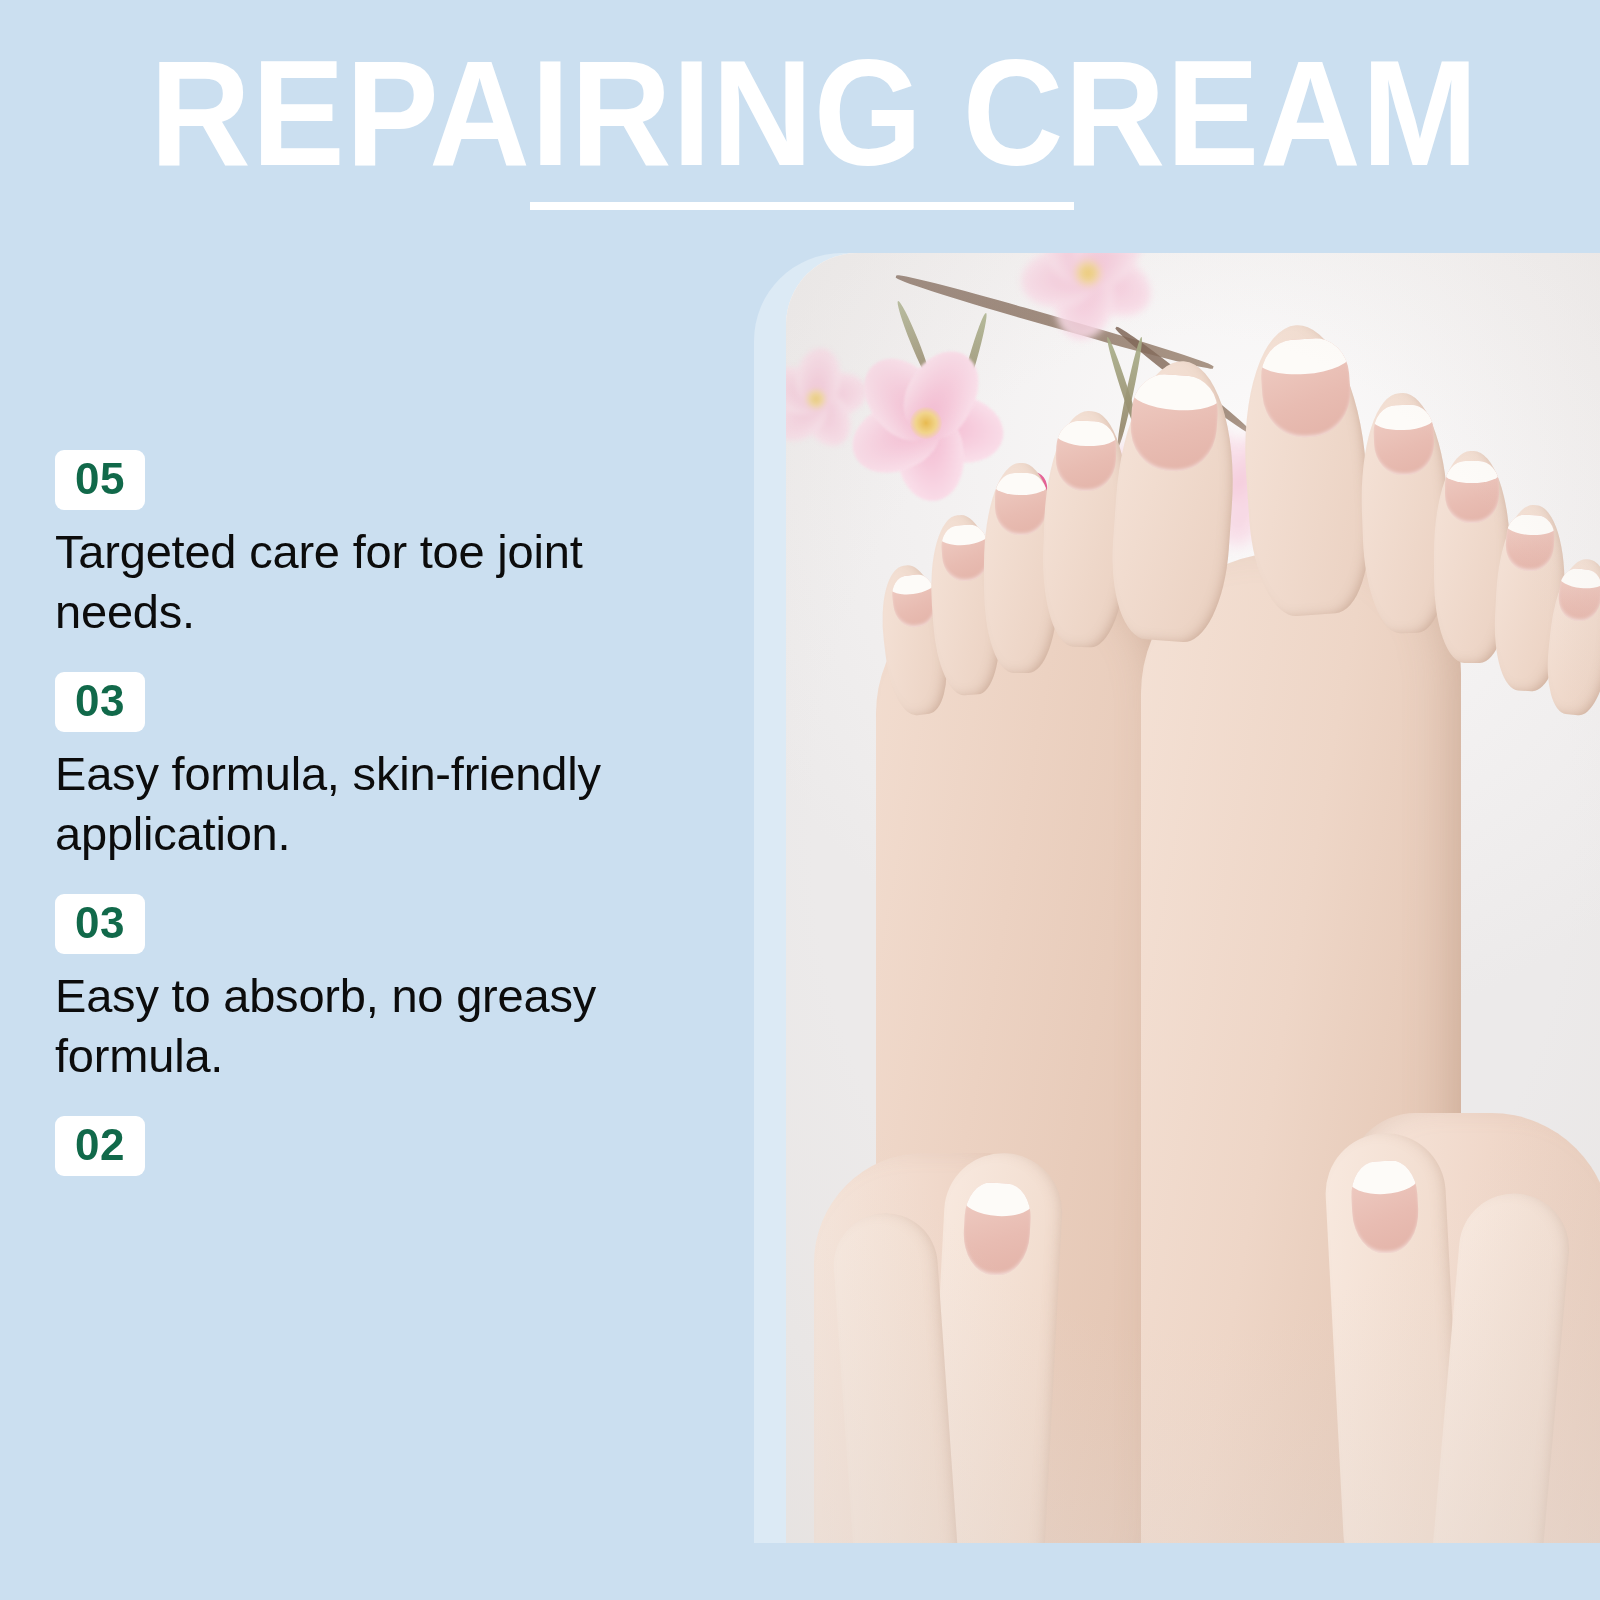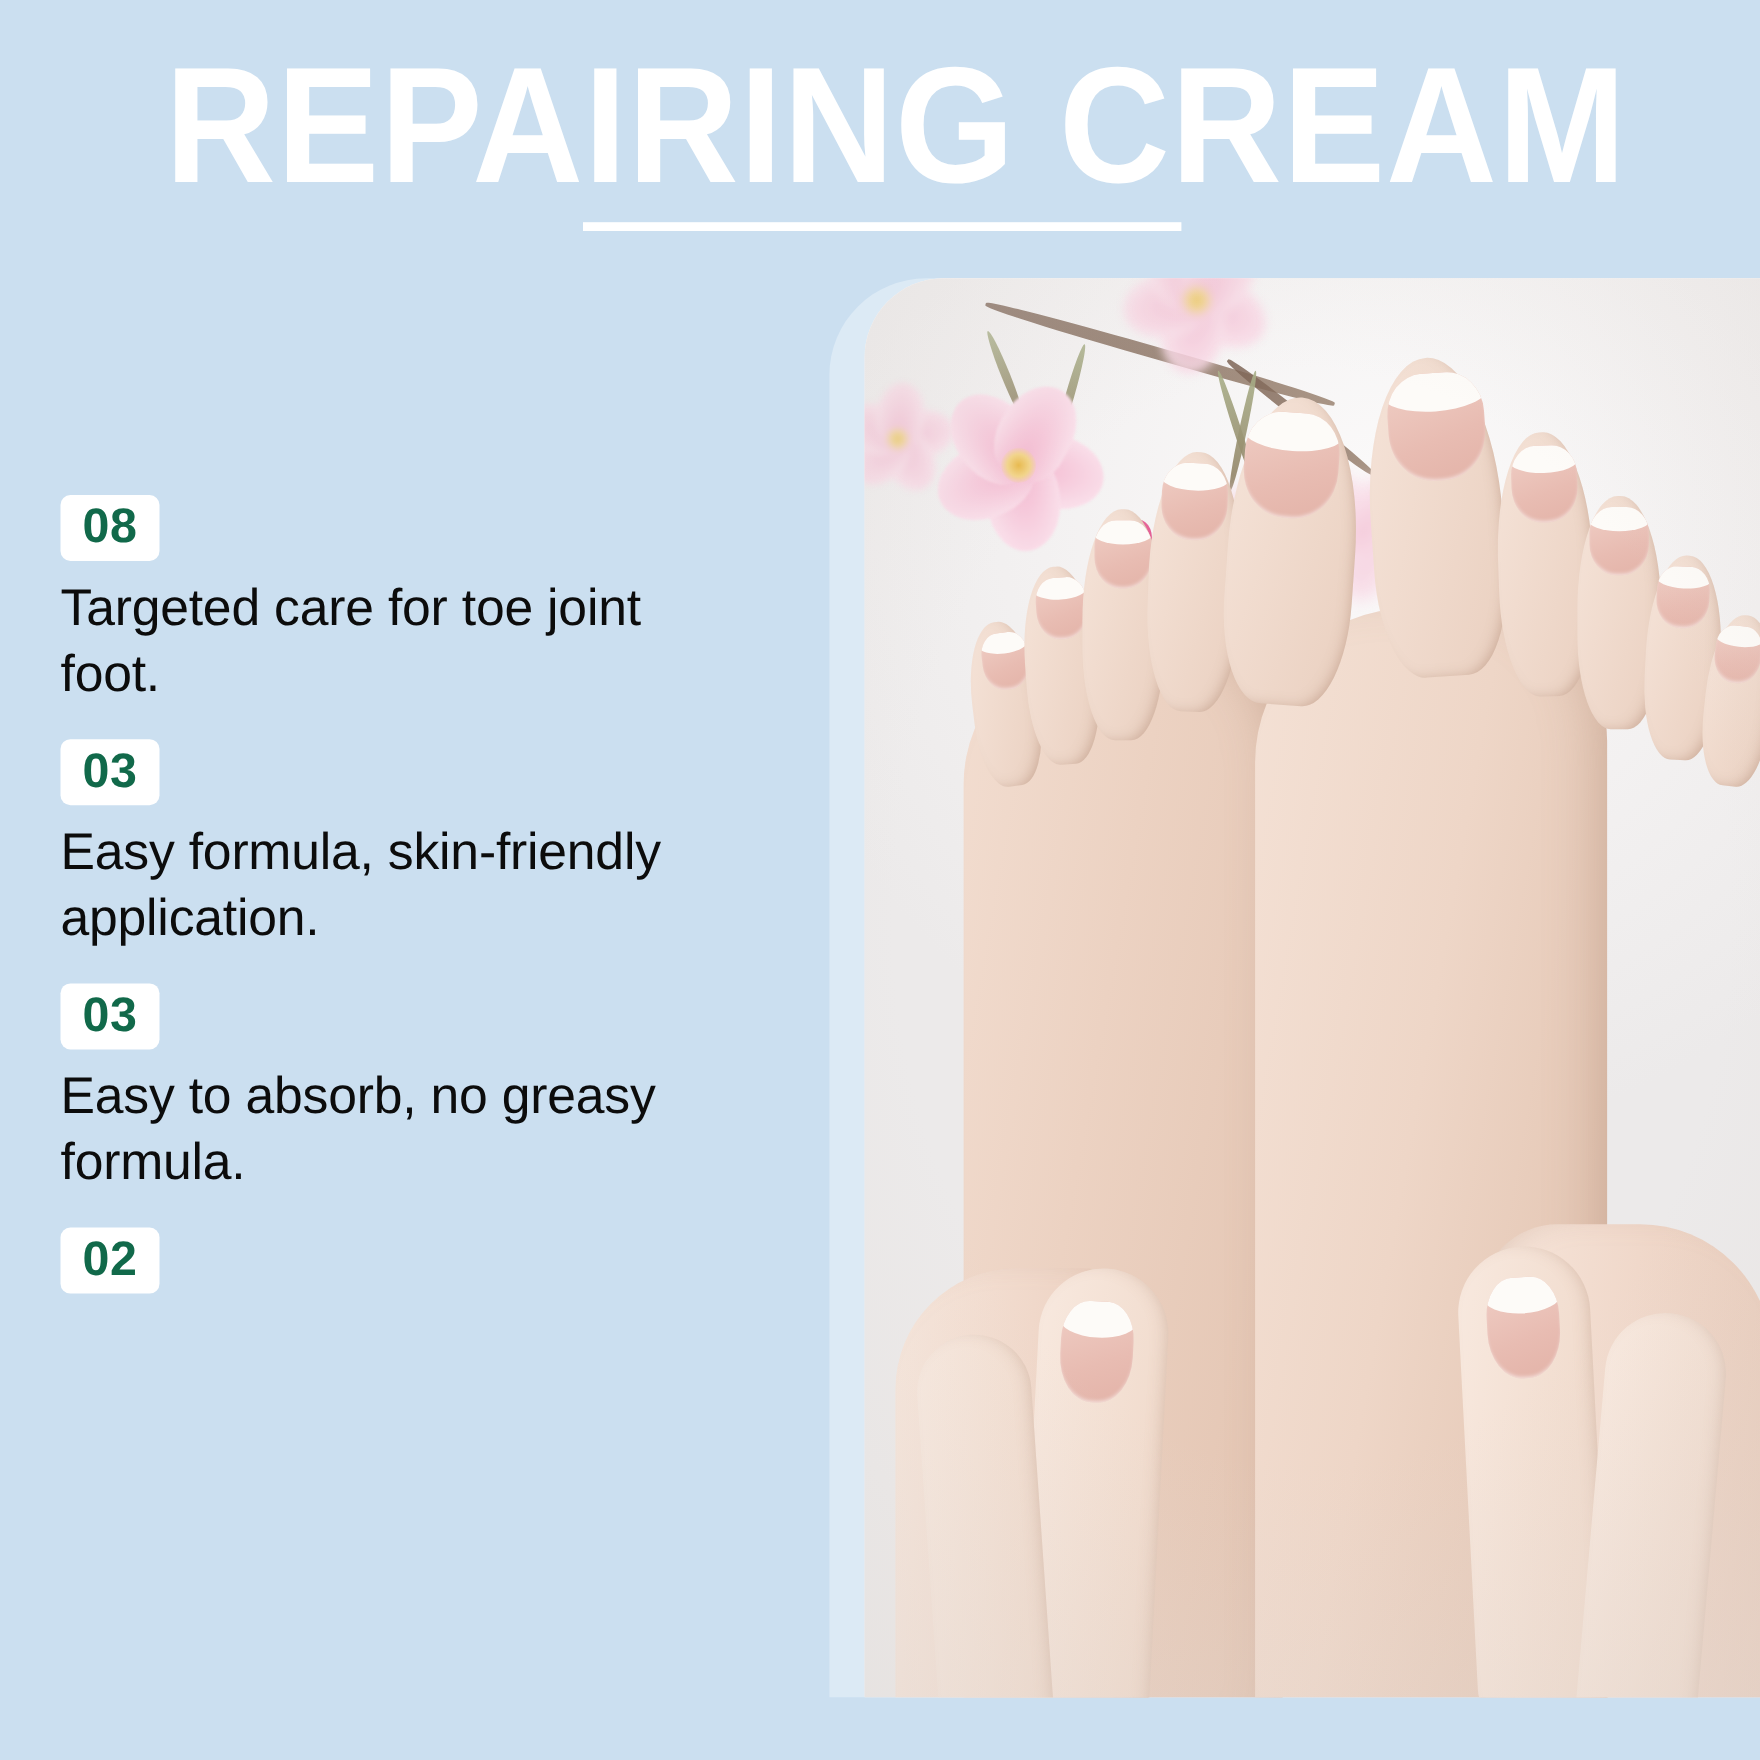--- a/index.html
+++ b/index.html
@@ -258,22 +258,22 @@
 <div id="poster">
 
   <div class="header">
     <div class="title">REPAIRING CREAM</div>
     <div class="title-rule"></div>
   </div>
 
   <div class="features">
 
     <div class="feature">
-      <div class="badge">08</div>
-      <div class="feature-text">Targeted care for toe joint foot.</div>
+      <div class="badge">05</div>
+      <div class="feature-text">Targeted care for toe joint needs.</div>
     </div>
 
     <div class="feature">
       <div class="badge">03</div>
       <div class="feature-text">Easy formula, skin-friendly application.</div>
     </div>
 
     <div class="feature">
       <div class="badge">03</div>
       <div class="feature-text">Easy to absorb, no greasy formula.</div>

